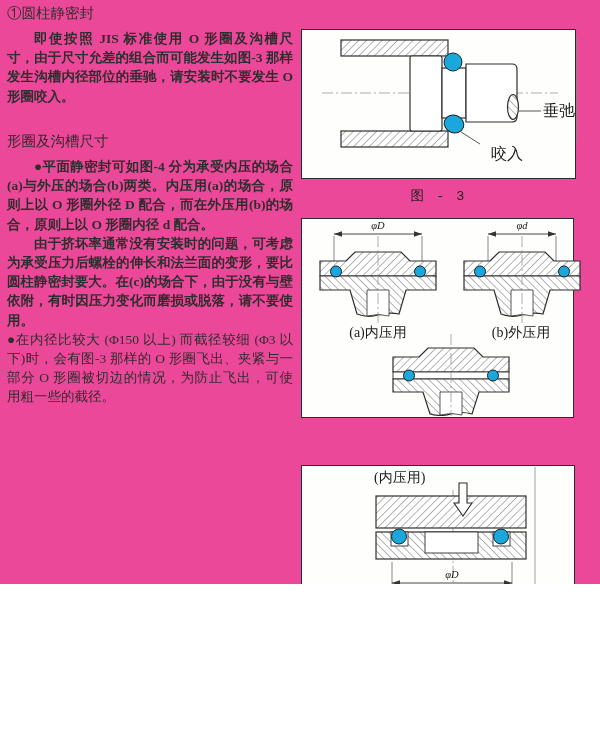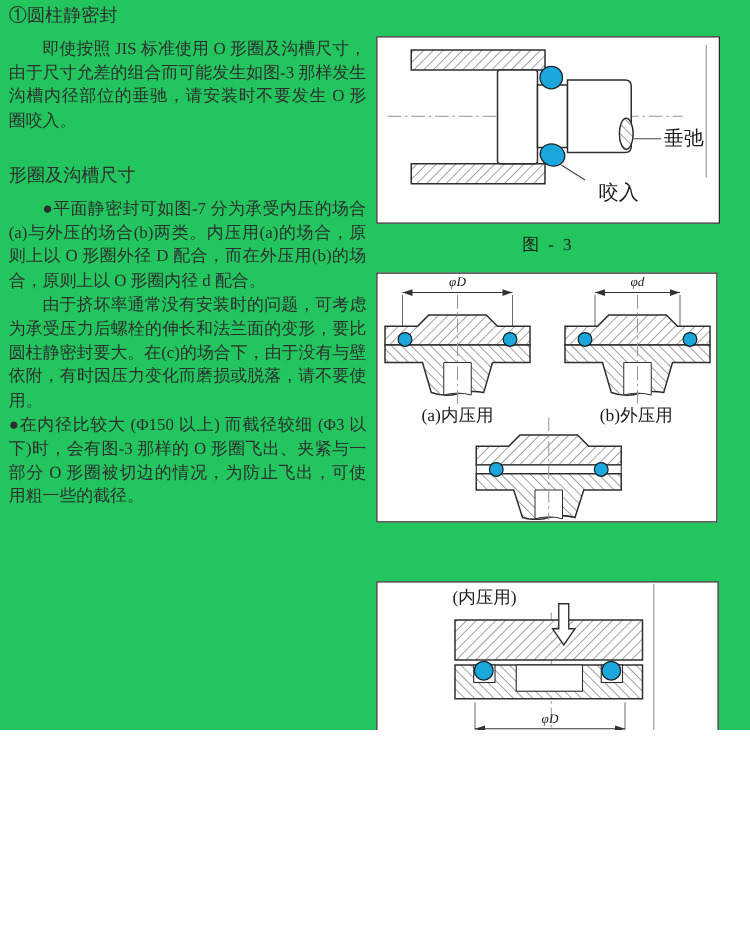--- a/index.html
+++ b/index.html
@@ -1,28 +1,28 @@
 <!DOCTYPE html>
 <html><head>
 <meta charset="utf-8">
 <style>
   html,body { margin:0; padding:0; }
   .page {
     position:relative; width:600px; height:584px; overflow:hidden;
-    background:#22c55e; color:#2e2e2e;
+    background:#ec4899; color:#2e2e2e;
     font-family:"Liberation Serif","DejaVu Serif",serif;
   }
   .textcol-section { position:absolute; left:7px; width:286px; }
   .sec-heading { font-size:14.5px; line-height:20px; margin:0 0 6px 0; font-weight:normal; }
   .para { font-size:13.5px; line-height:19.2px; text-align:justify; margin:0; }
-  .para.indent { text-indent:2em; }
+  .para.indent { text-indent:2em;font-weight:bold; }
   .figbox {
-    position:absolute; border:1.5px solid #2b2b2b; background:#fefefc; box-sizing:border-box;
+    position:absolute; border:1.5px solid #2b2b2b; background:#fefefc; box-sizing:border-box;padding-left:12px;
   }
-  .figcap { position:absolute; text-align:center; font-size:13.5px; letter-spacing:2px; color:#1e1e1e; }
+  .figcap { position:absolute; text-align:center; font-size:13.5px; letter-spacing:2px; color:#1e1e1e;font-family:Liberation Mono, monospace; }
   svg { display:block; }
   svg text { font-family:"Liberation Serif","DejaVu Serif",serif; fill:#1b1b1b; }
   .cjk16 { font-size:16px; }
   .cjk14 { font-size:14px; }
   .cjk13 { font-size:13.5px; }
   .dimtext { font-size:10.5px; font-style:italic; }
   .outline { fill:#ffffff; stroke:#2f2f2f; stroke-width:1.2; }
   .hatchR { fill:url(#hR); stroke:#2f2f2f; stroke-width:1.2; }
   .hatchL { fill:url(#hL); stroke:#2f2f2f; stroke-width:1.2; }
   .oring  { fill:#1ba7db; stroke:#16242a; stroke-width:1; }
@@ -68,21 +68,21 @@
     </defs>
   </svg>
 
   <div class="textcol-section" style="top:3px">
     <h3 class="sec-heading">①圆柱静密封</h3>
     <p class="para indent">即使按照 JIS 标准使用 O 形圈及沟槽尺寸，由于尺寸允差的组合而可能发生如图-3 那样发生沟槽内径部位的垂驰，请安装时不要发生 O 形圈咬入。</p>
   </div>
 
   <div class="textcol-section" style="top:131px">
     <h3 class="sec-heading">形圈及沟槽尺寸</h3>
-    <p class="para indent">●平面静密封可如图-7 分为承受内压的场合(a)与外压的场合(b)两类。内压用(a)的场合，原则上以 O 形圈外径 D 配合，而在外压用(b)的场合，原则上以 O 形圈内径 d 配合。</p>
+    <p class="para indent">●平面静密封可如图-4 分为承受内压的场合(a)与外压的场合(b)两类。内压用(a)的场合，原则上以 O 形圈外径 D 配合，而在外压用(b)的场合，原则上以 O 形圈内径 d 配合。</p>
     <p class="para indent">由于挤坏率通常没有安装时的问题，可考虑为承受压力后螺栓的伸长和法兰面的变形，要比圆柱静密封要大。在(c)的场合下，由于没有与壁依附，有时因压力变化而磨损或脱落，请不要使用。</p>
     <p class="para">●在内径比较大 (Φ150 以上) 而截径较细 (Φ3 以下)时，会有图-3 那样的 O 形圈飞出、夹紧与一部分 O 形圈被切边的情况，为防止飞出，可使用粗一些的截径。</p>
   </div>
 
 
   <div class="figbox" style="left:301px; top:29px; width:275px; height:150px">
     <svg viewBox="0 0 272 147" width="272" height="147">
       <line class="cline" x1="8" y1="63" x2="244" y2="63"></line>
       <line class="thinv" x1="263" y1="6" x2="263" y2="112"></line>
       <rect class="hatchR" x="27" y="10" width="107" height="16"></rect>

